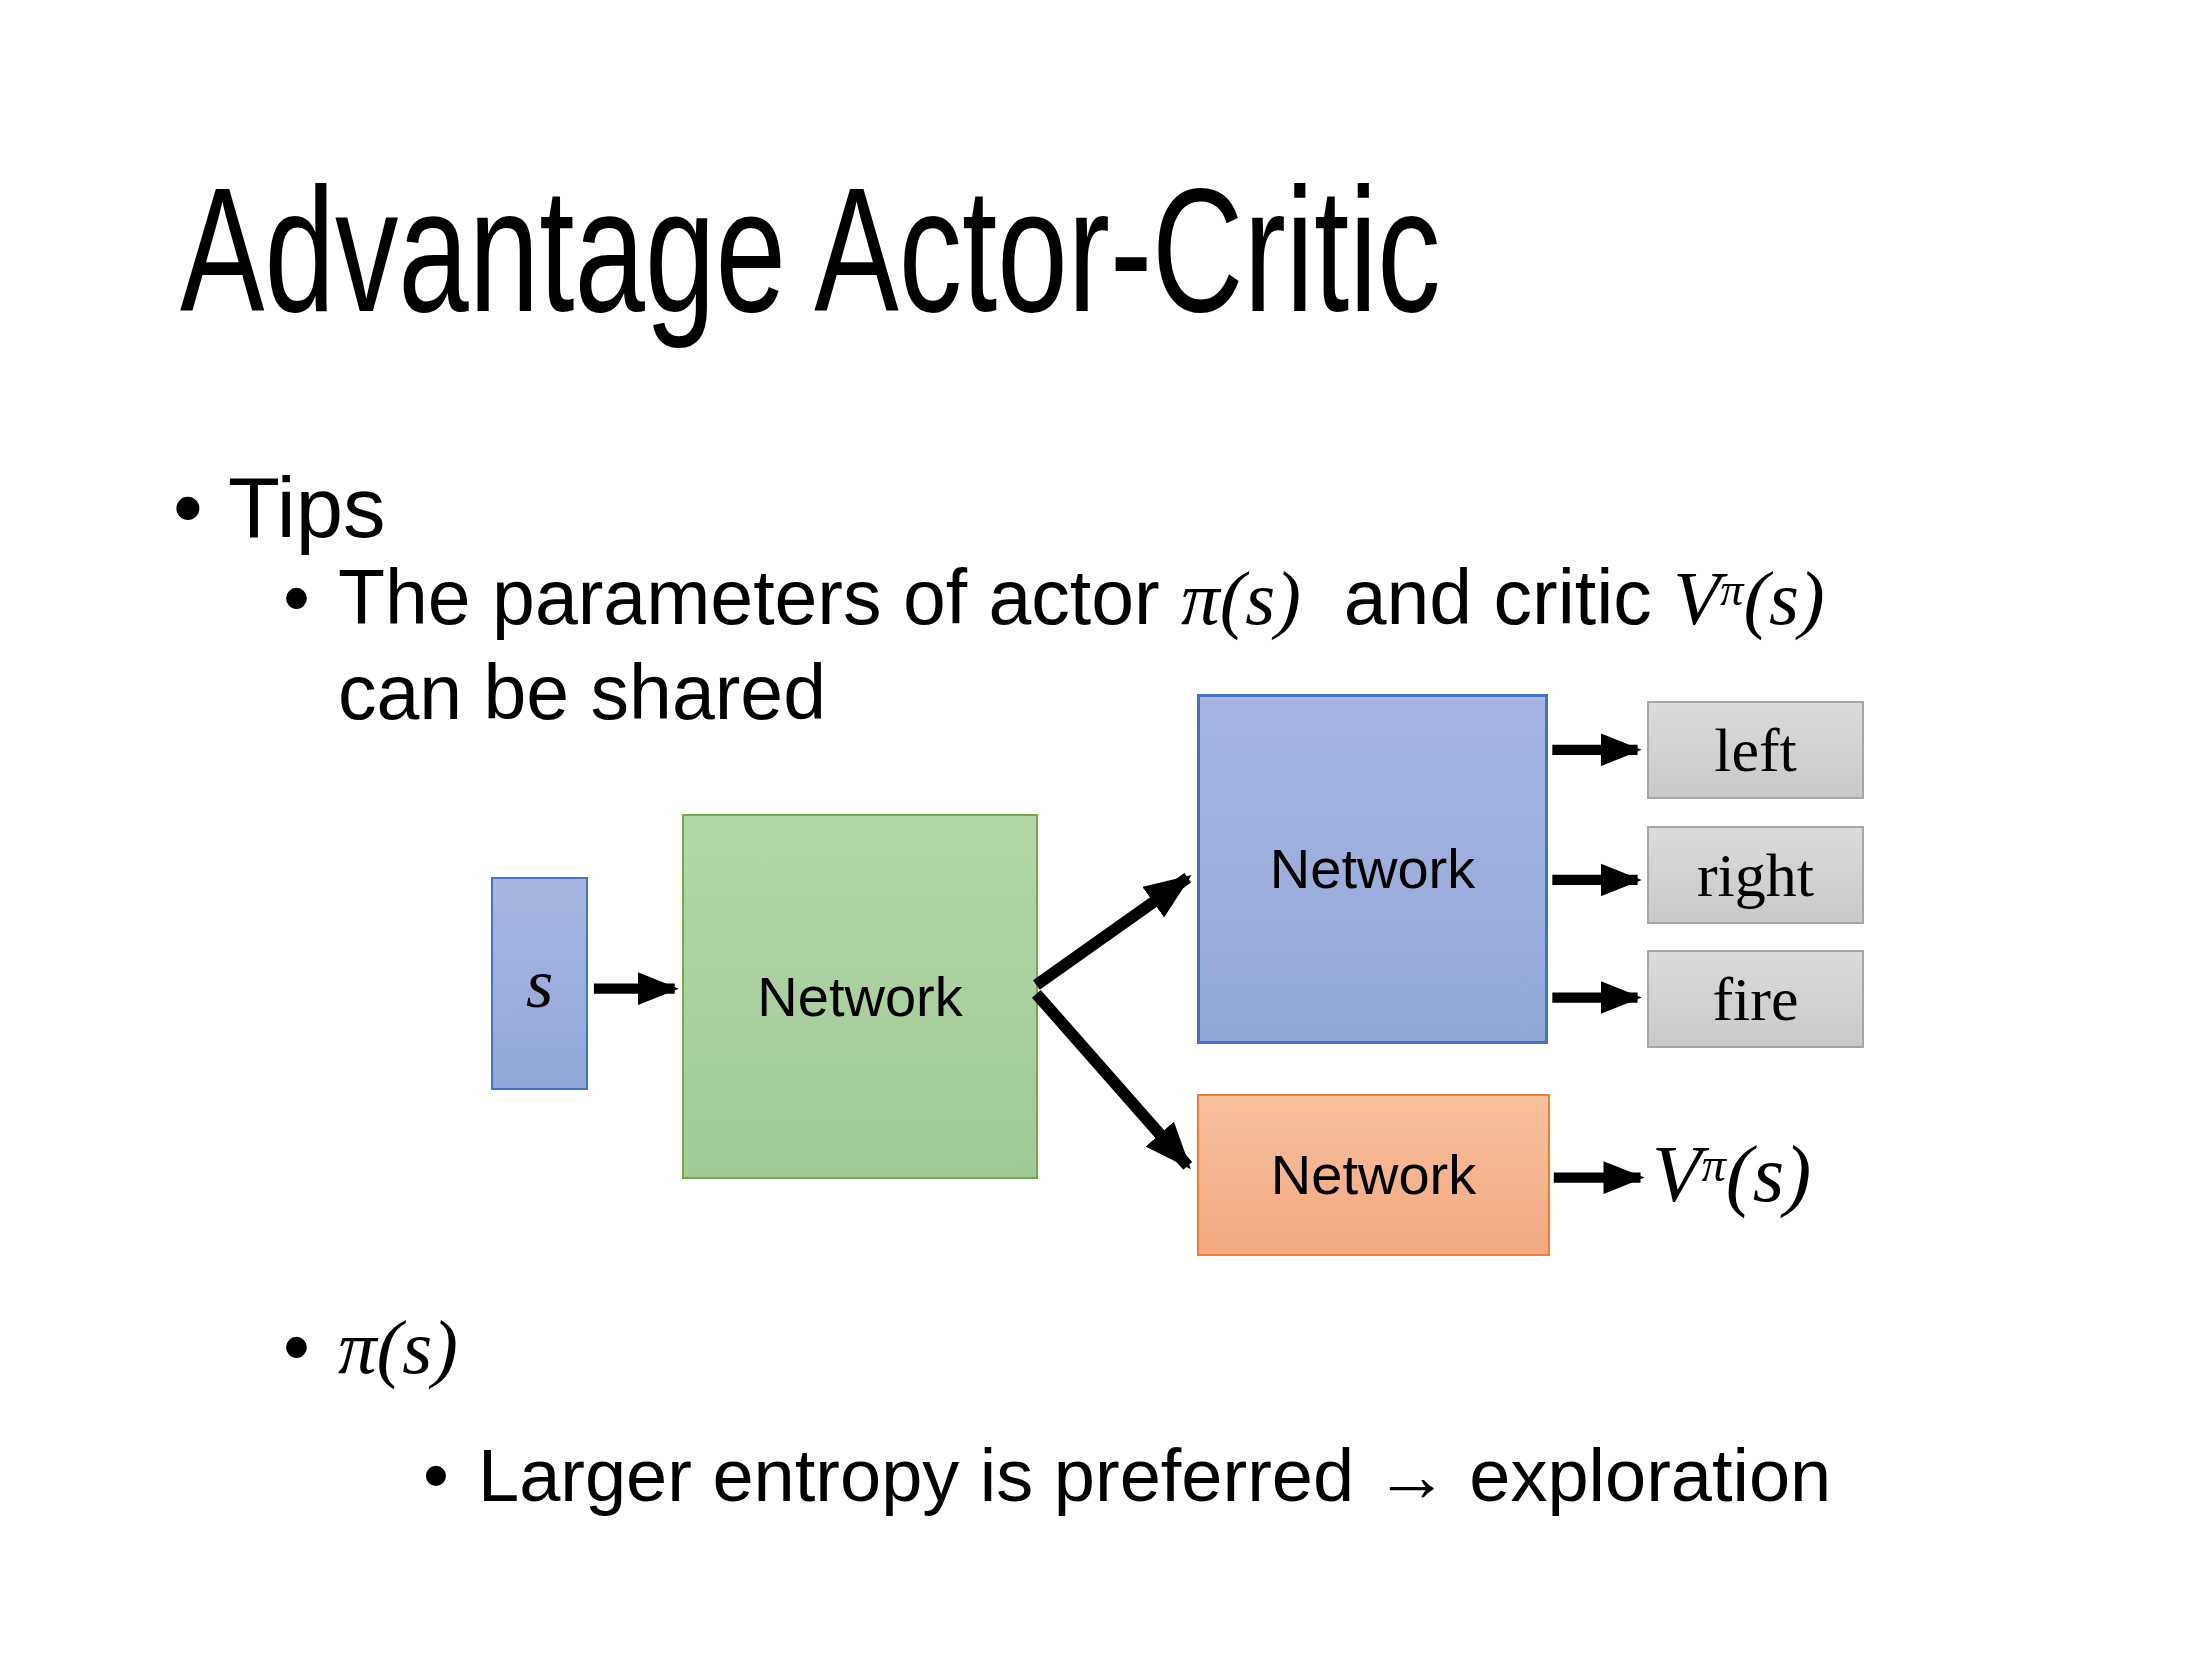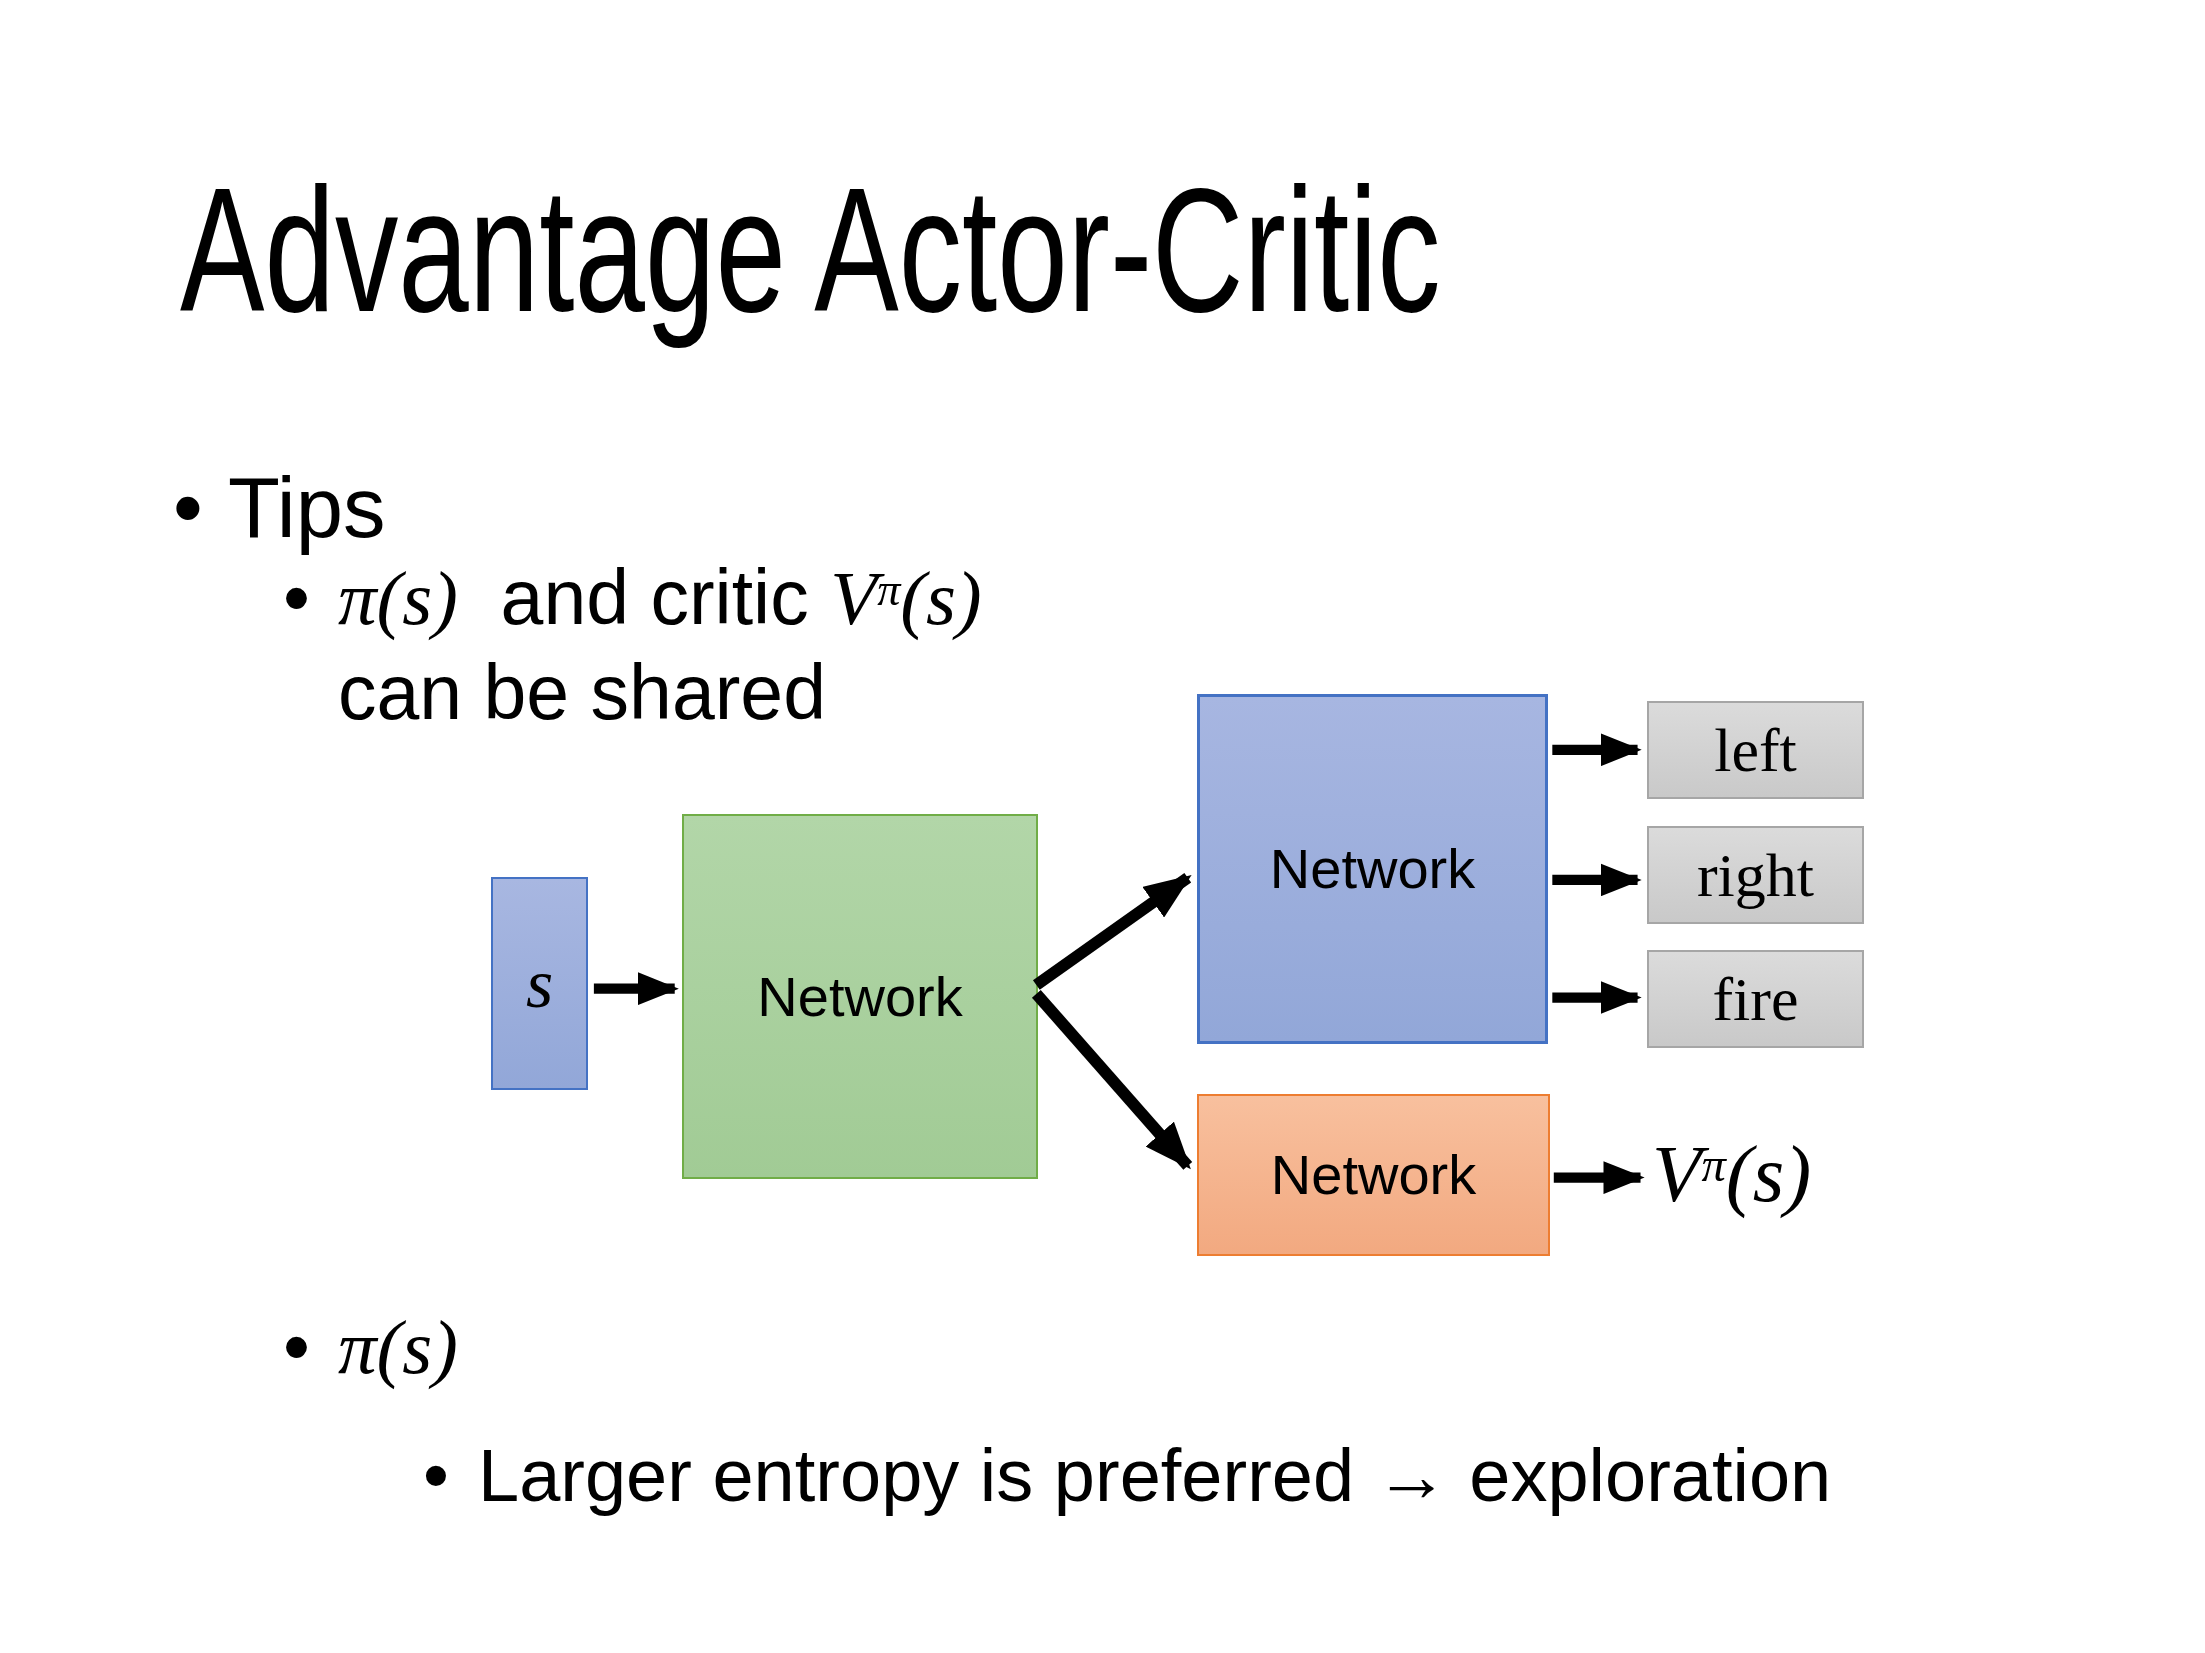--- a/index.html
+++ b/index.html
@@ -118,20 +118,21 @@
 
   <div class="abs title">Advantage Actor-Critic</div>
 
   <div class="abs row lvl1" style="left:173px; top:465px;">
     <span class="bullet">•</span>
     <span class="t">Tips</span>
   </div>
 
   <div class="abs row lvl2" style="left:283px; top:559px;">
     <span class="bullet">•</span>
+    <span class="t">The parameters of actor </span>
       <span class="math">π(s)</span>
       <span class="t">  and critic </span>
       <span class="math"><span>V</span><sup class="sup">π</sup><span>(s)</span></span>
   </div>
 
   <div class="abs row lvl2" style="left:338px; top:654px;align-items:center;">
     <span class="t">can be shared</span>
   </div>
 
   <div class="dbox box-input">

